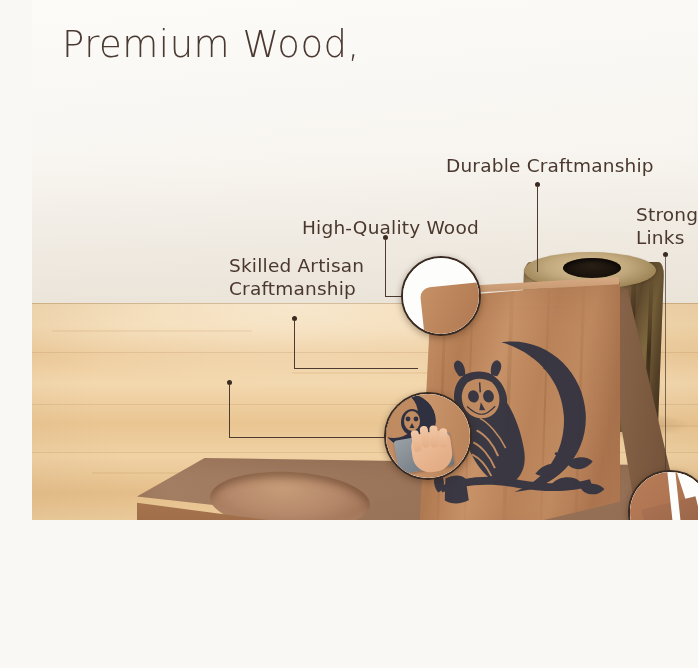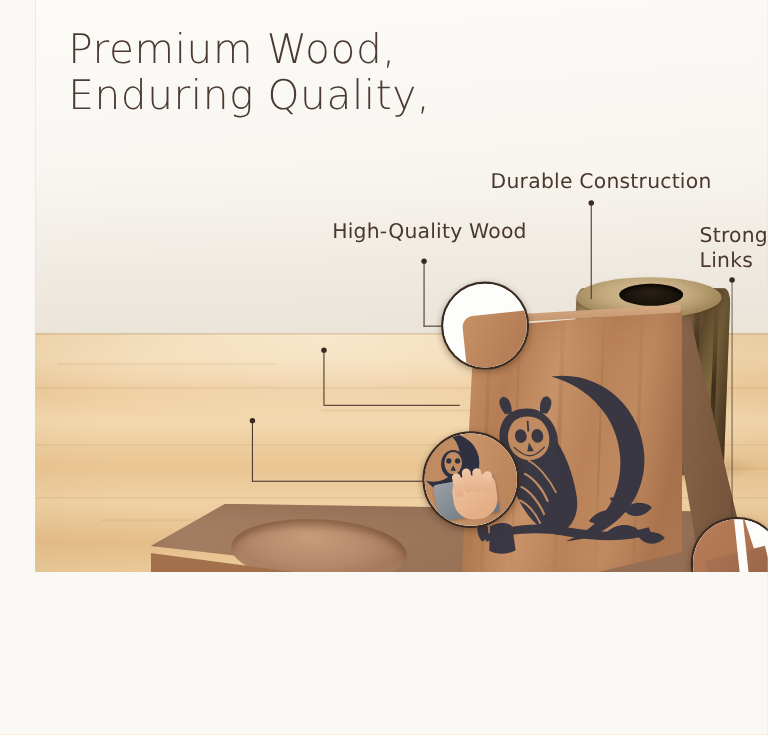--- a/index.html
+++ b/index.html
@@ -64,21 +64,21 @@
   }
 
   
   .label{
     position:absolute;color:#4a382f;font-weight:400;
     font-size:18.5px;line-height:23px;letter-spacing:.2px;
     font-family:"DejaVu Sans", sans-serif;
     white-space:pre-line;
   }
   .lbl-durable{left:414px;top:154px;}
-  .lbl-hq{left:270px;top:199px;text-align:right;}
+  .lbl-hq{left:270px;top:216px;text-align:right;}
   .lbl-strong{left:604px;top:203px;}
   .lbl-skilled{left:197px;top:254px;}
   .lbl-easy{left:168px;top:328px;}
 
   
   .lead{position:absolute;background:#4d3b31;}
   .dot{
     position:absolute;width:5px;height:5px;border-radius:50%;
     background:#3b2a20;
   }
@@ -301,21 +301,20 @@
   <div class="grain" style="left:20px;top:330px;width:200px;"></div>
   <div class="grain" style="left:260px;top:372px;width:260px;"></div>
   <div class="grain" style="left:430px;top:425px;width:240px;"></div>
   <div class="grain" style="left:60px;top:472px;width:180px;"></div>
   <div class="grain" style="left:300px;top:608px;width:340px;"></div>
   <div class="grain" style="left:40px;top:638px;width:220px;"></div>
   <div class="tbl-vig"></div>
 
   <div class="headline">
     <span>Premium Wood,</span>
-    <span class="l2">Enduring Quality,</span>
   </div>
 
   <div class="log-shadow"></div>
   <div class="log">
     <div class="log-bark">
       <div class="bark-streak" style="left:14px;top:0;height:170px;"></div>
       <div class="bark-streak" style="left:38px;top:10px;height:160px;width:6px;"></div>
       <div class="bark-streak" style="left:62px;top:0;height:170px;width:3px;"></div>
       <div class="bark-streak" style="left:84px;top:6px;height:164px;width:7px;"></div>
       <div class="bark-streak" style="left:108px;top:0;height:170px;width:5px;"></div>
@@ -459,18 +458,20 @@
   </div>
 
   <div class="mag mag-links">
     <div class="m-white" style="left:0;top:0;width:100%;height:100%;"></div>
     <div class="m-wood ml-white"></div>
     <div class="m-wood ml-w1"></div>
     <div class="m-wood ml-w2"></div>
     <div class="m-wood ml-gap"></div>
   </div>
 
-  <div class="label lbl-durable">Durable Construction</div>
+  <div class="label lbl-durable">Durable Craftmanship</div>
   <div class="label lbl-hq">High-Quality Wood</div>
   <div class="label lbl-strong">Strong
 Links</div>
+  <div class="label lbl-skilled">Skilled Artisan
+Craftmanship</div>
 
 </div>
 
 </body></html>

